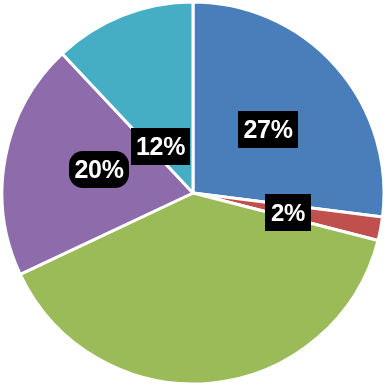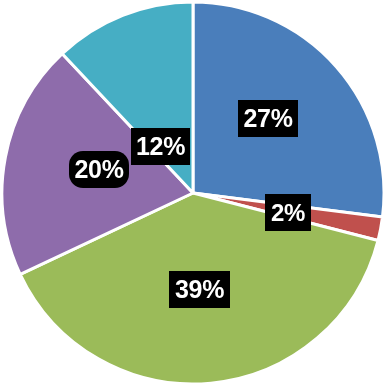--- a/index.html
+++ b/index.html
@@ -31,21 +31,21 @@
     font-weight: bold;
     font-size: 25px;
     line-height: 1;
     display: flex;
     align-items: center;
     justify-content: center;
     letter-spacing: -0.3px;
     white-space: nowrap;
     box-sizing: border-box;
   }
-  #label-27 { left: 238px; top: 100px; width: 60px; height: 37px; }
+  #label-27 { left: 238px; top: 111px; width: 60px; height: 37px; }
   #label-2  { left: 265px; top: 194px; width: 46px; height: 37px; font-size: 24px; }
   #label-39 { left: 169px; top: 271px; width: 61px; height: 37px; }
   #label-20 { left: 69px;  top: 151px; width: 60px; height: 37px; border-radius: 14px; }
   #label-12 { left: 131px; top: 80px;  width: 59px; height: 37px; margin-top: 48px; }
 </style>
 </head>
 <body>
 
 <div id="chart-root">
 
@@ -56,19 +56,18 @@
         <path d="M 193 193 L 378.00 240.50 A 191 191 0 0 1 20.18 274.32 Z" fill="#9bbb59" stroke="#ffffff" stroke-width="3" stroke-linejoin="round"></path>
         <path d="M 193 193 L 20.18 274.32 A 191 191 0 0 1 62.25 53.77 Z" fill="#8e6cab" stroke="#ffffff" stroke-width="3" stroke-linejoin="round"></path>
         <path d="M 193 193 L 62.25 53.77 A 191 191 0 0 1 193.00 2.00 Z" fill="#46aec4" stroke="#ffffff" stroke-width="3" stroke-linejoin="round"></path>
       </g>
   </svg>
 
   <div class="slice-label" id="label-27">27%</div>
 
   <div class="slice-label" id="label-2">2%</div>
 
-  <div class="slice-label" id="label-39">39%</div>
 
   <div class="slice-label" id="label-20">20%</div>
 
   <div class="slice-label" id="label-12">12%</div>
 
 </div>
 
 </body></html>

